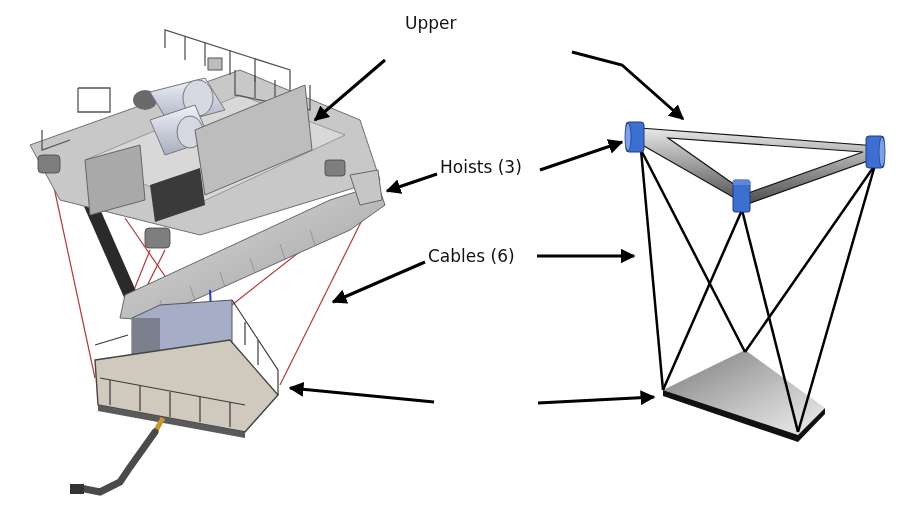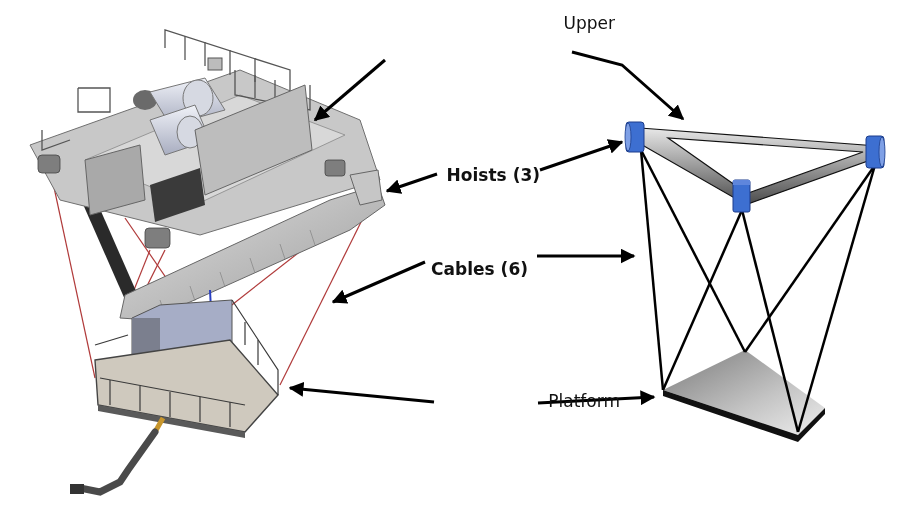--- a/index.html
+++ b/index.html
@@ -1,23 +1,23 @@
 <!DOCTYPE html>
 <html><head>
 <meta charset="utf-8">
 <style>
   html, body { margin: 0; padding: 0; background: #ffffff; }
   body { width: 900px; height: 518px; position: relative; overflow: hidden;
          font-family: "DejaVu Sans", sans-serif; }
   #stage { position: absolute; left: 0; top: 0; width: 900px; height: 518px; }
   .label { position: absolute; font-family: "DejaVu Sans", sans-serif; font-size: 17px;
-           color: #111; text-align: right; line-height: 22px; white-space: nowrap; }
+           color: #111; text-align: left; line-height: 22px; white-space: nowrap; }
   #lbl-upper { left: 405px; top: 12px; width: 210px; }
-  #lbl-hoists { left: 440px; top: 164px; width: 100px; font-weight: bold; }
-  #lbl-cables { left: 428px; top: 258px; width: 100px; font-weight: bold; }
+  #lbl-hoists { left: 440px; top: 156px; width: 100px; }
+  #lbl-cables { left: 428px; top: 245px; width: 100px; }
   #lbl-platform { left: 420px; top: 390px; width: 200px; }
 </style>
 </head>
 <body>
 
 <svg id="stage" viewBox="0 0 900 518" xmlns="http://www.w3.org/2000/svg">
   <defs>
     <linearGradient id="beam" x1="0" y1="0" x2="0" y2="1">
       <stop offset="0" stop-color="#e8e8e8"></stop>
       <stop offset="0.5" stop-color="#9a9a9a"></stop>
@@ -172,14 +172,13 @@
     <line x1="538" y1="403" x2="654" y2="397" marker-end="url(#ah)"></line>
   </g>
 </svg>
 
 <div class="label" id="lbl-upper">
   <div>Upper</div>
 </div>
 <div class="label" id="lbl-hoists">Hoists (3)</div>
 <div class="label" id="lbl-cables">Cables (6)</div>
 <div class="label" id="lbl-platform">
-  <div>Platform</div>
 </div>
 
 </body></html>

